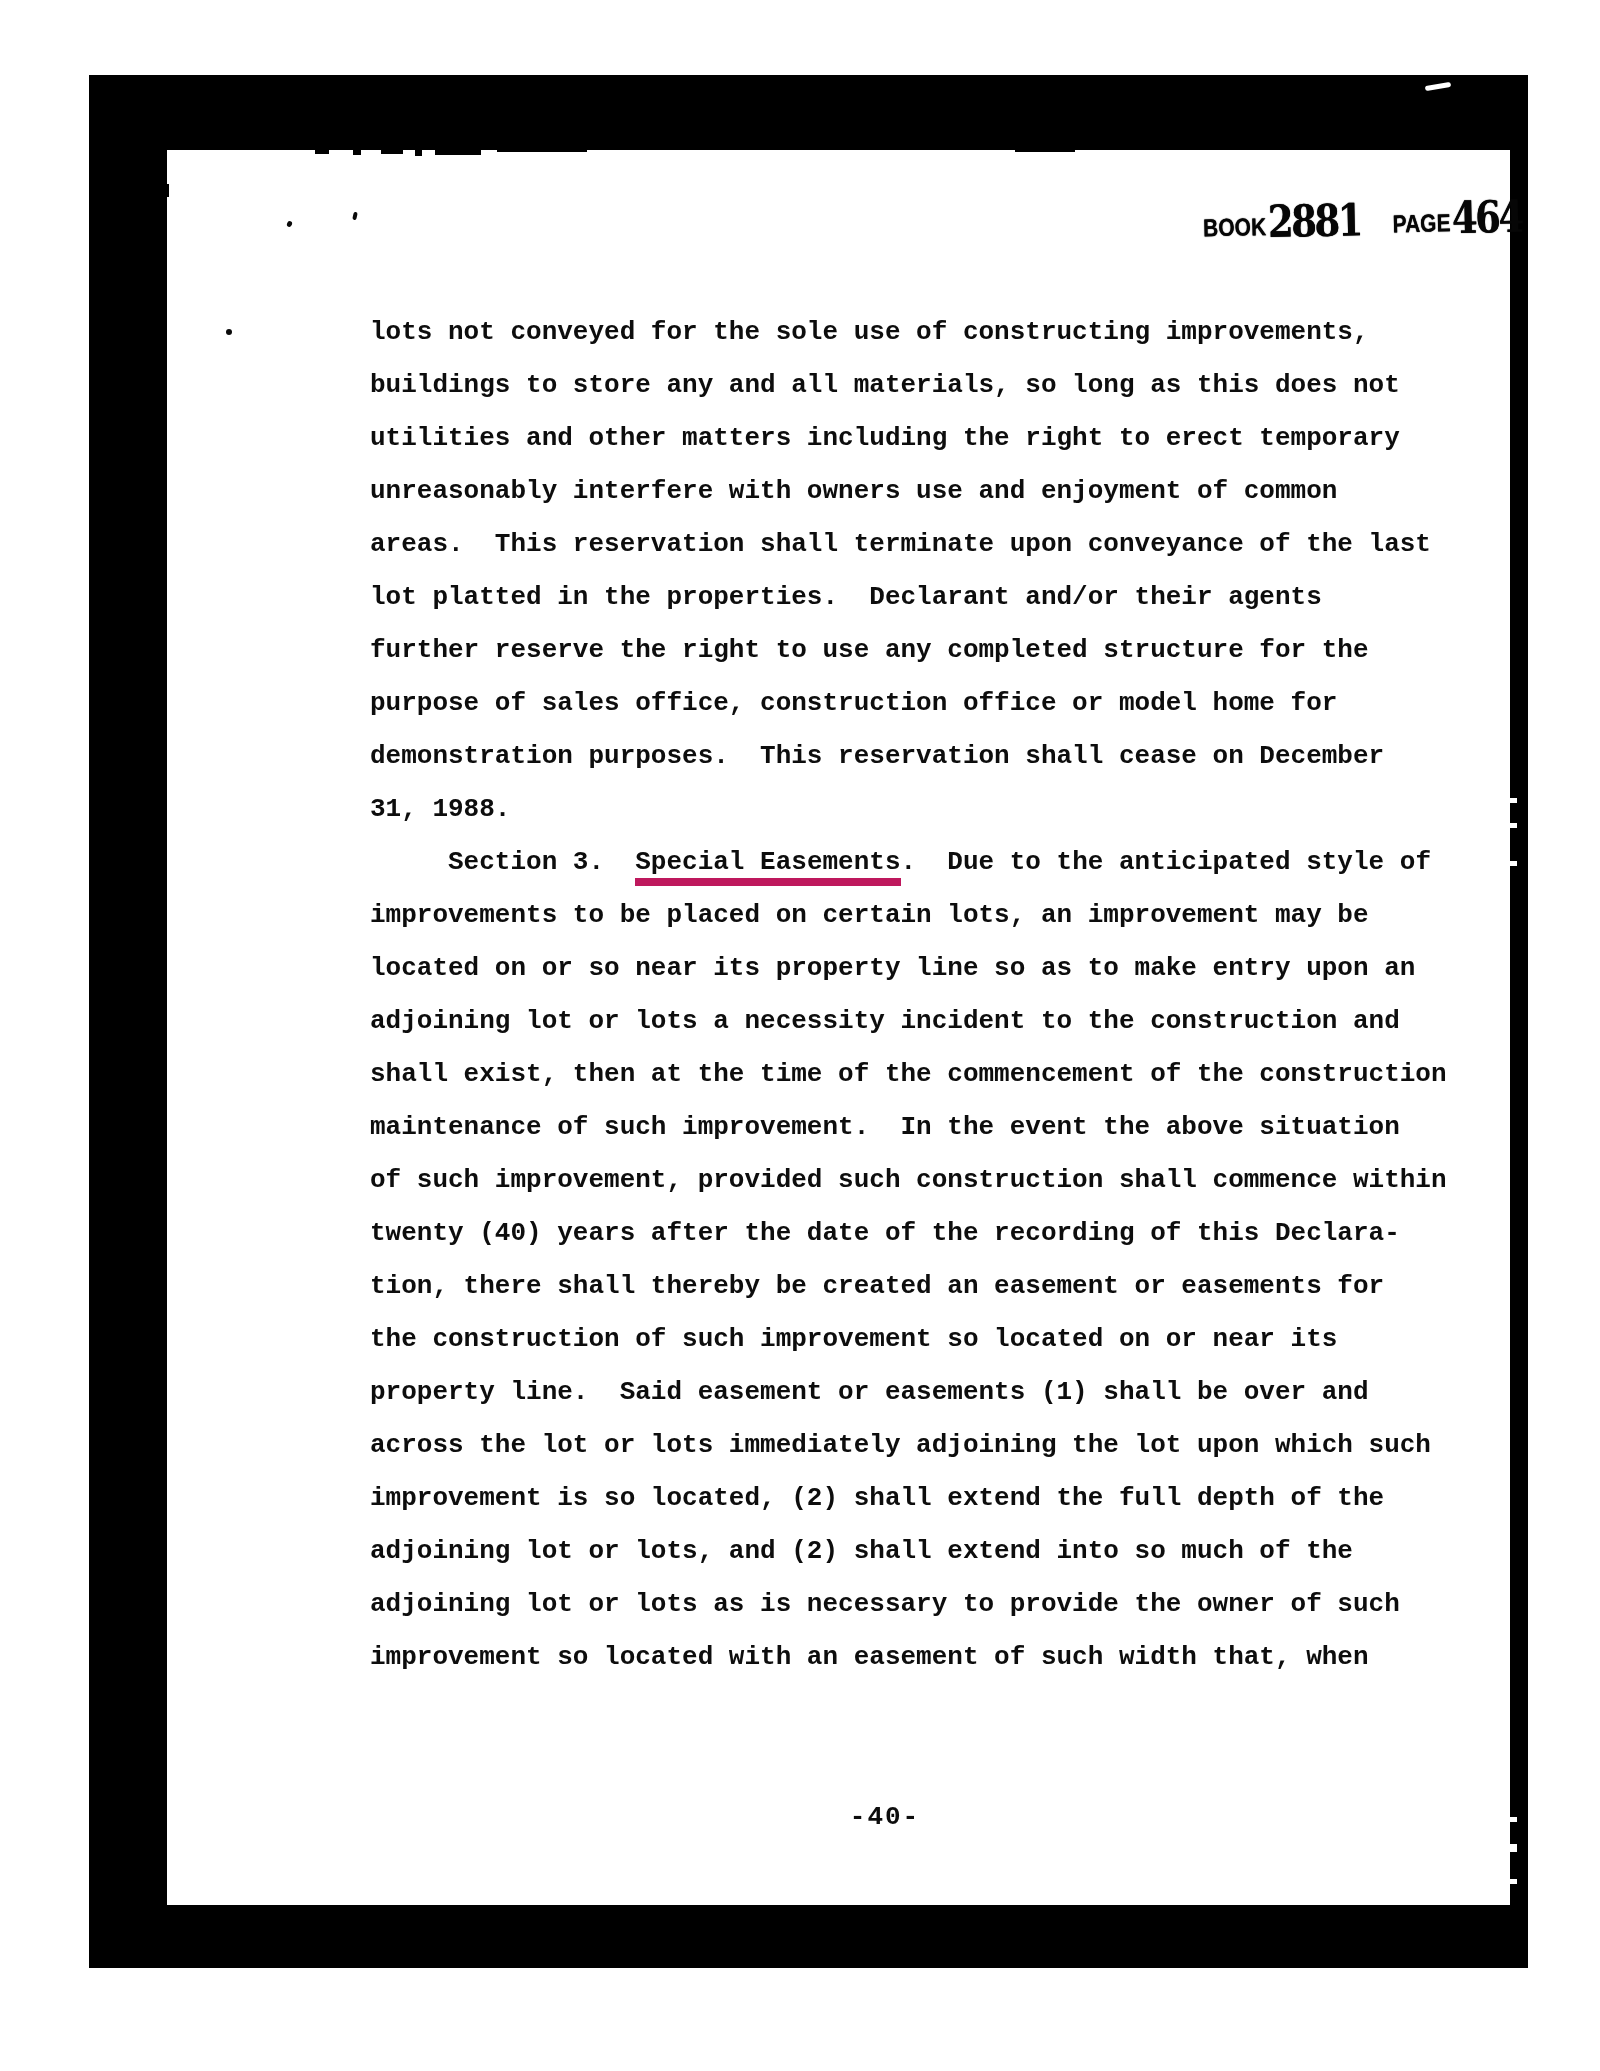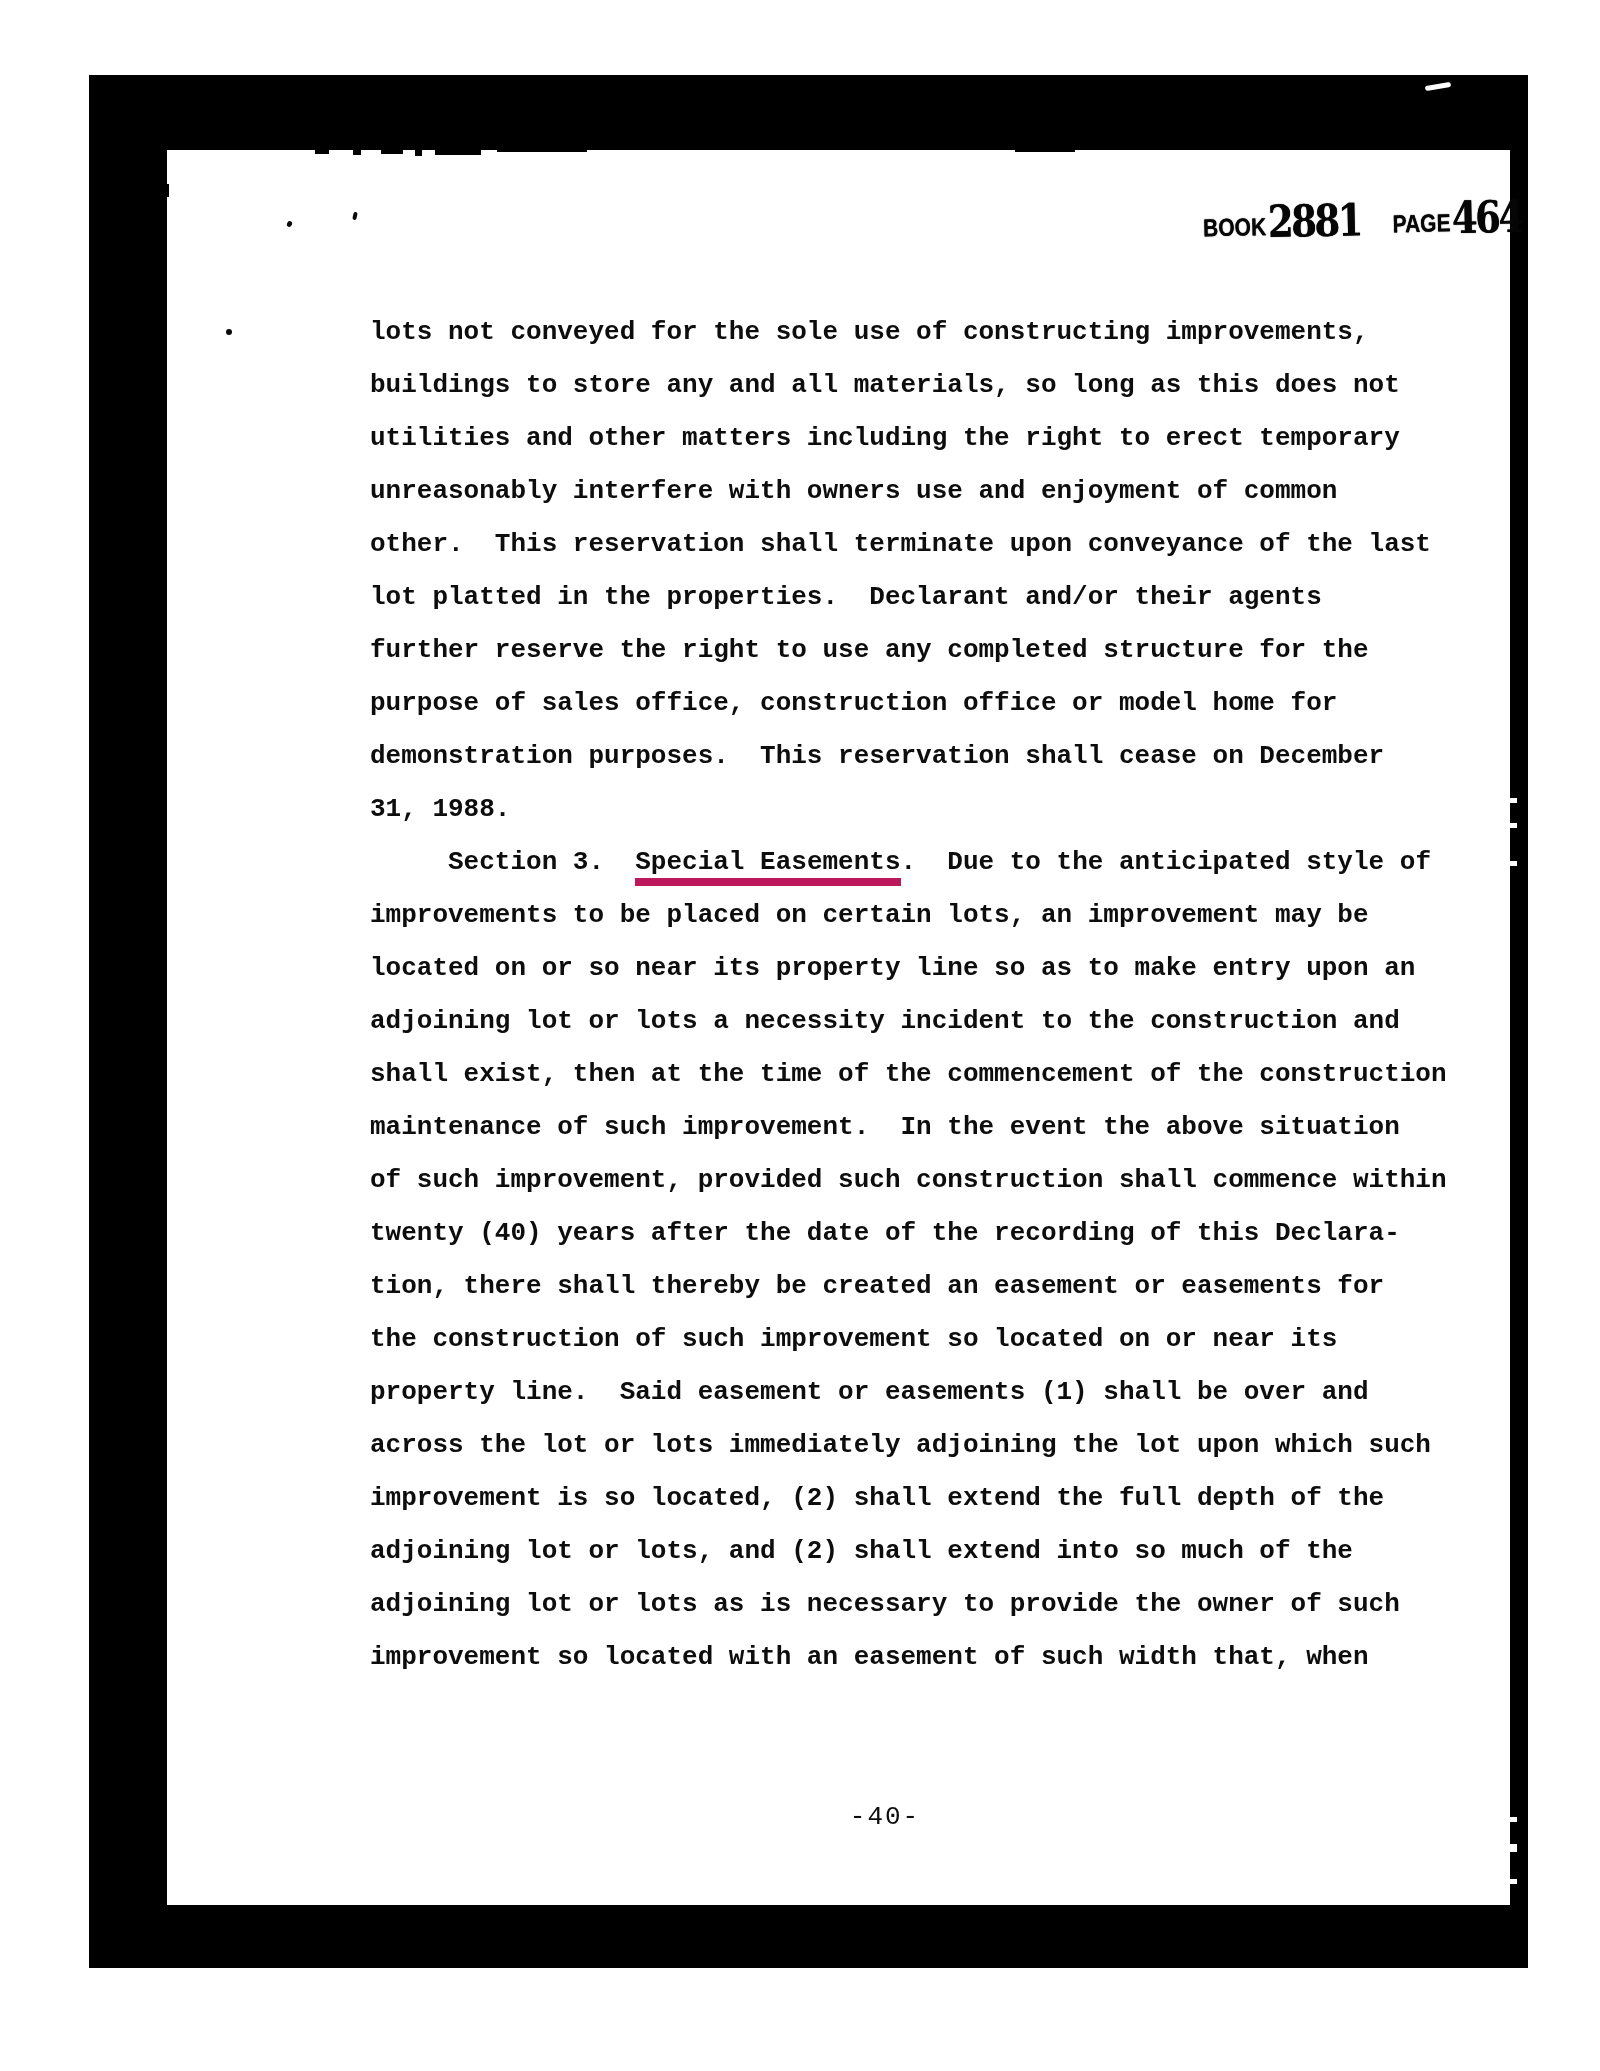--- a/index.html
+++ b/index.html
@@ -32,21 +32,21 @@
   
   .body-text{position:absolute;left:163px;top:156px;width:1150px;color:#0d0d0d;margin-left:40px;}
   .line{
     height:53px;line-height:53px;font-size:26px;font-weight:700;white-space:pre;
     letter-spacing:0;
   }
   .underlined{border-bottom:8px solid #be185d;padding-bottom:1px;}
 
   .page-number{
     position:absolute;left:163px;top:1652px;width:1110px;text-align:center;
-    font-size:26px;font-weight:400;letter-spacing:2px;color:#0d0d0d;
+    font-size:26px;font-weight:700;letter-spacing:2px;color:#0d0d0d;
   }
 
   
   .speck{position:absolute;background:#0a0a0a;border-radius:50%;}
   .speck.s1{left:120px;top:71px;width:5px;height:6px;transform:rotate(20deg);}
   .speck.s2{left:186px;top:62px;width:4px;height:8px;border-radius:2px;transform:rotate(12deg);}
   .speck.s3{left:59px;top:179px;width:6px;height:6px;}
   .edge-tick{position:absolute;background:#000;top:-1px;}
   .t1{left:148px;width:14px;height:5px;}
   .t2{left:186px;width:8px;height:6px;}
@@ -98,21 +98,21 @@
         <span class="num">2881</span>
         <span class="lbl second">PAGE</span>
         <span class="num">464</span>
       </div>
 
       <div class="body-text">
         <div class="line">lots not conveyed for the sole use of constructing improvements,</div>
         <div class="line">buildings to store any and all materials, so long as this does not</div>
         <div class="line">utilities and other matters including the right to erect temporary</div>
         <div class="line">unreasonably interfere with owners use and enjoyment of common</div>
-        <div class="line">other.  This reservation shall terminate upon conveyance of the last</div>
+        <div class="line">areas.  This reservation shall terminate upon conveyance of the last</div>
         <div class="line">lot platted in the properties.  Declarant and/or their agents</div>
         <div class="line">further reserve the right to use any completed structure for the</div>
         <div class="line">purpose of sales office, construction office or model home for</div>
         <div class="line">demonstration purposes.  This reservation shall cease on December</div>
         <div class="line">31, 1988.</div>
         <div class="line"><span>     Section 3.  </span><span class="underlined">Special Easements</span><span>.  Due to the anticipated style of</span></div>
         <div class="line">improvements to be placed on certain lots, an improvement may be</div>
         <div class="line">located on or so near its property line so as to make entry upon an</div>
         <div class="line">adjoining lot or lots a necessity incident to the construction and</div>
         <div class="line">shall exist, then at the time of the commencement of the construction</div>

